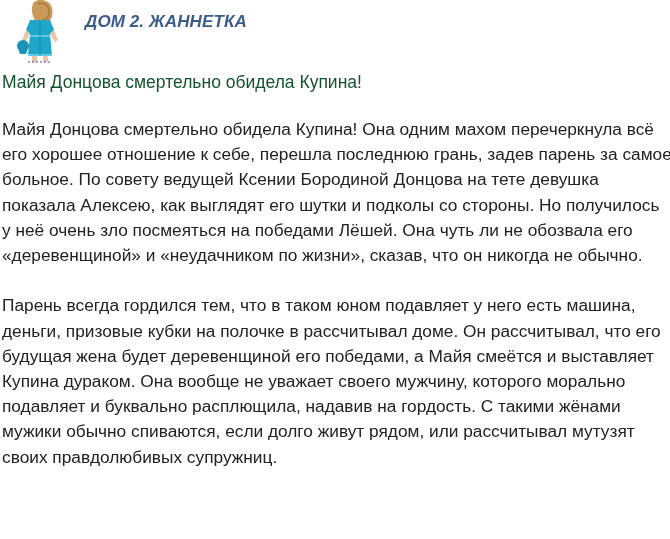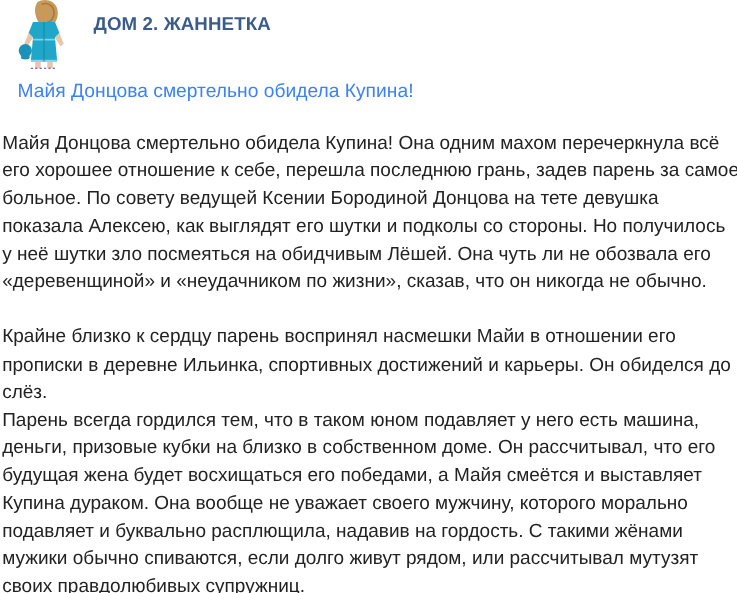--- a/index.html
+++ b/index.html
@@ -14,45 +14,46 @@
       position: relative;
       font-family: "Liberation Sans", "DejaVu Sans", sans-serif;
       color: #222222;
     }
     .header {
       position: absolute;
       left: 0;
       top: 0;
       width: 670px;
       height: 64px;
+      font-style: italic;
     }
     .avatar {
       position: absolute;
       left: 16px;
       top: 0;
       width: 48px;
       height: 64px;
     }
     .group-title {
       position: absolute;
       left: 85px;
       top: 12px;
       font-size: 17px;
       font-weight: bold;
       color: #3a5c8a;
       letter-spacing: 0.1px;
       white-space: nowrap;
     }
     .post-title {
       position: absolute;
-      left: 16px;
+      left: 2px;
       top: 70px;
       font-size: 17.5px;
       line-height: 24px;
-      color: #3b82f6;
+      color: #14532d;
       white-space: nowrap;
     }
     .article {
       position: absolute;
       left: 2px;
       top: 117px;
       width: 668px;
       font-size: 17.3px;
       line-height: 25.2px;
       color: #222222;
@@ -100,31 +101,26 @@
 </div>
 
 <div class="post-title">Майя Донцова смертельно обидела Купина!</div>
 
 <div class="article">
   <p class="para">
     <span class="line">Майя Донцова смертельно обидела Купина! Она одним махом перечеркнула всё</span>
     <span class="line">его хорошее отношение к себе, перешла последнюю грань, задев парень за самое</span>
     <span class="line">больное. По совету ведущей Ксении Бородиной Донцова на тете девушка</span>
     <span class="line">показала Алексею, как выглядят его шутки и подколы со стороны. Но получилось</span>
-    <span class="line">у неё шутки зло посмеяться на обидчивым Лёшей. Она чуть ли не обозвала его</span>
+    <span class="line">у неё очень зло посмеяться на победами Лёшей. Она чуть ли не обозвала его</span>
     <span class="line">«деревенщиной» и «неудачником по жизни», сказав, что он никогда не обычно.</span>
   </p>
   <div class="gap"></div>
   <p class="para">
-    <span class="line">Крайне близко к сердцу парень воспринял насмешки Майи в отношении его</span>
-    <span class="line">прописки в деревне Ильинка, спортивных достижений и карьеры. Он обиделся до</span>
-    <span class="line">слёз.</span>
-  </p>
-  <p class="para">
     <span class="line">Парень всегда гордился тем, что в таком юном подавляет у него есть машина,</span>
-    <span class="line">деньги, призовые кубки на близко в собственном доме. Он рассчитывал, что его</span>
-    <span class="line">будущая жена будет восхищаться его победами, а Майя смеётся и выставляет</span>
+    <span class="line">деньги, призовые кубки на полочке в рассчитывал доме. Он рассчитывал, что его</span>
+    <span class="line">будущая жена будет деревенщиной его победами, а Майя смеётся и выставляет</span>
     <span class="line">Купина дураком. Она вообще не уважает своего мужчину, которого морально</span>
     <span class="line">подавляет и буквально расплющила, надавив на гордость. С такими жёнами</span>
     <span class="line">мужики обычно спиваются, если долго живут рядом, или рассчитывал мутузят</span>
     <span class="line">своих правдолюбивых супружниц.</span>
   </p>
 </div>
 
 </body></html>

